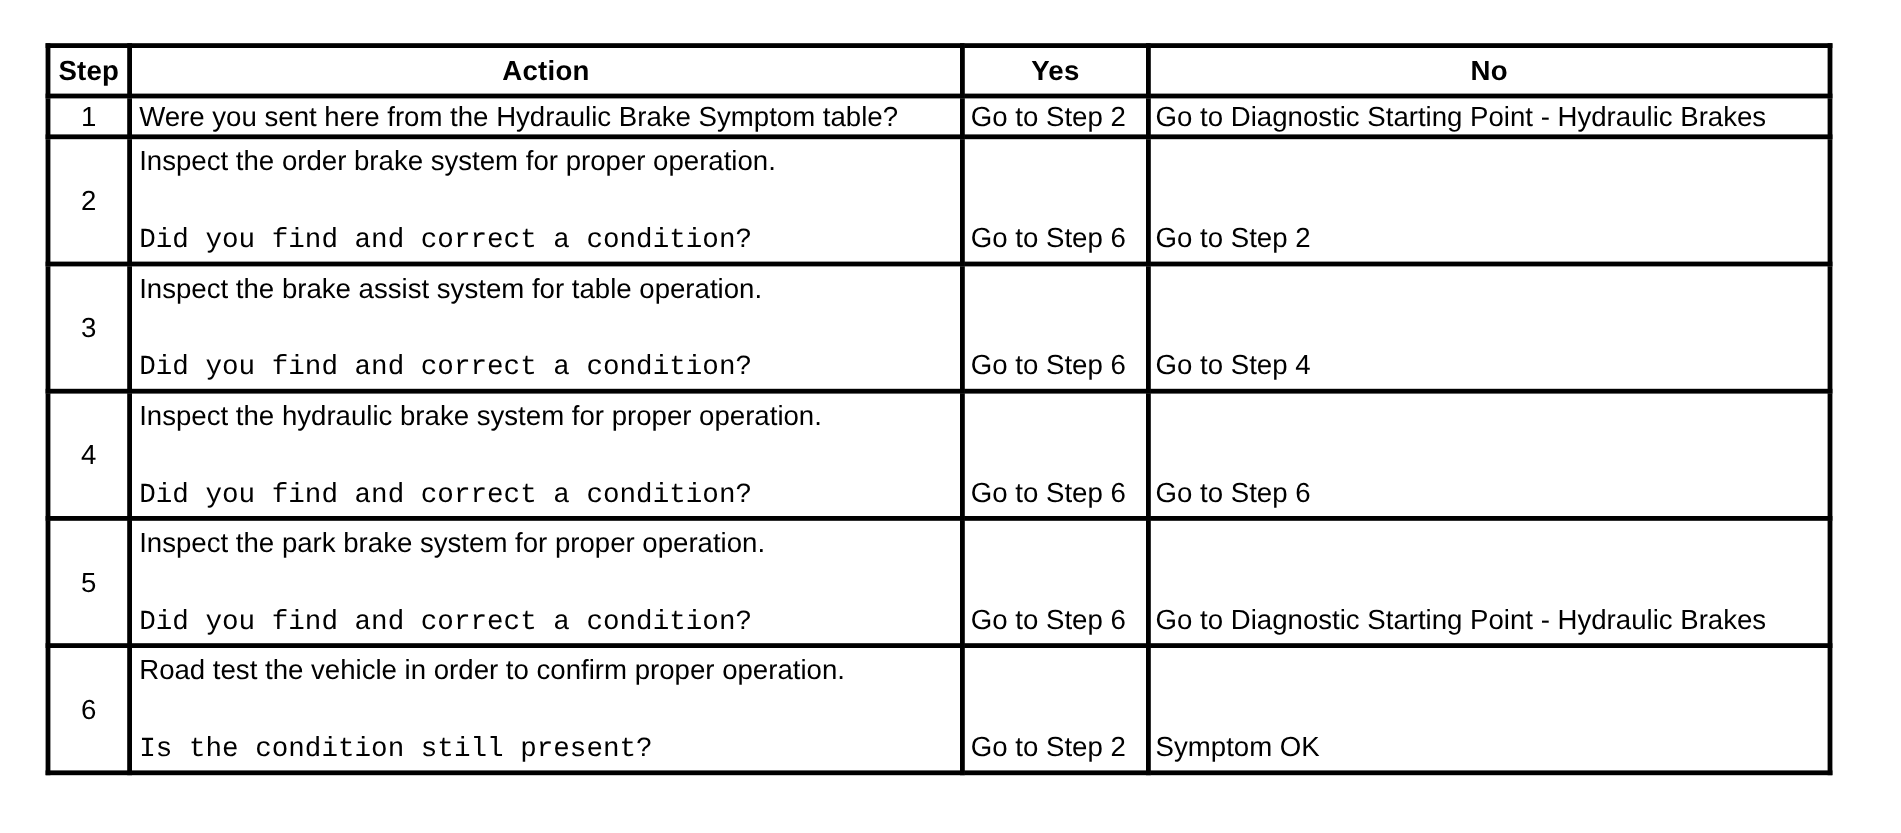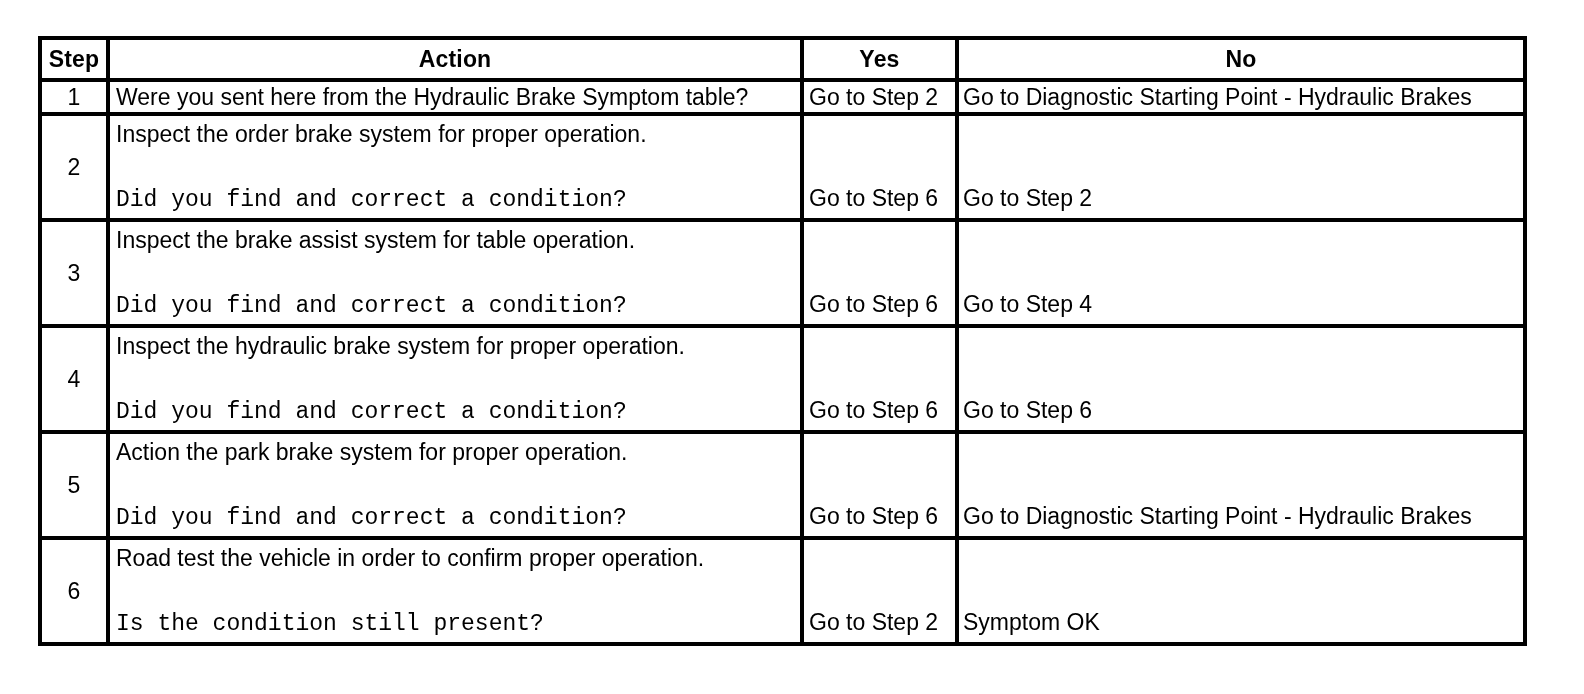--- a/index.html
+++ b/index.html
@@ -171,21 +171,21 @@
           </div>
         </td>
         <td class="yes-cell">Go to Step 6</td>
         <td class="no-cell">Go to Step 6</td>
       </tr>
 
       <tr class="rowtall">
         <td class="step-cell">5</td>
         <td class="action-cell">
           <div class="act-lines">
-            <span class="act-line">Action the park brake system for proper operation.</span>
+            <span class="act-line">Inspect the park brake system for proper operation.</span>
             <span class="act-line bottom">Did you find and correct a condition?</span>
           </div>
         </td>
         <td class="yes-cell">Go to Step 6</td>
         <td class="no-cell">Go to Diagnostic Starting Point - Hydraulic Brakes</td>
       </tr>
 
       <tr class="rowtall">
         <td class="step-cell">6</td>
         <td class="action-cell">

